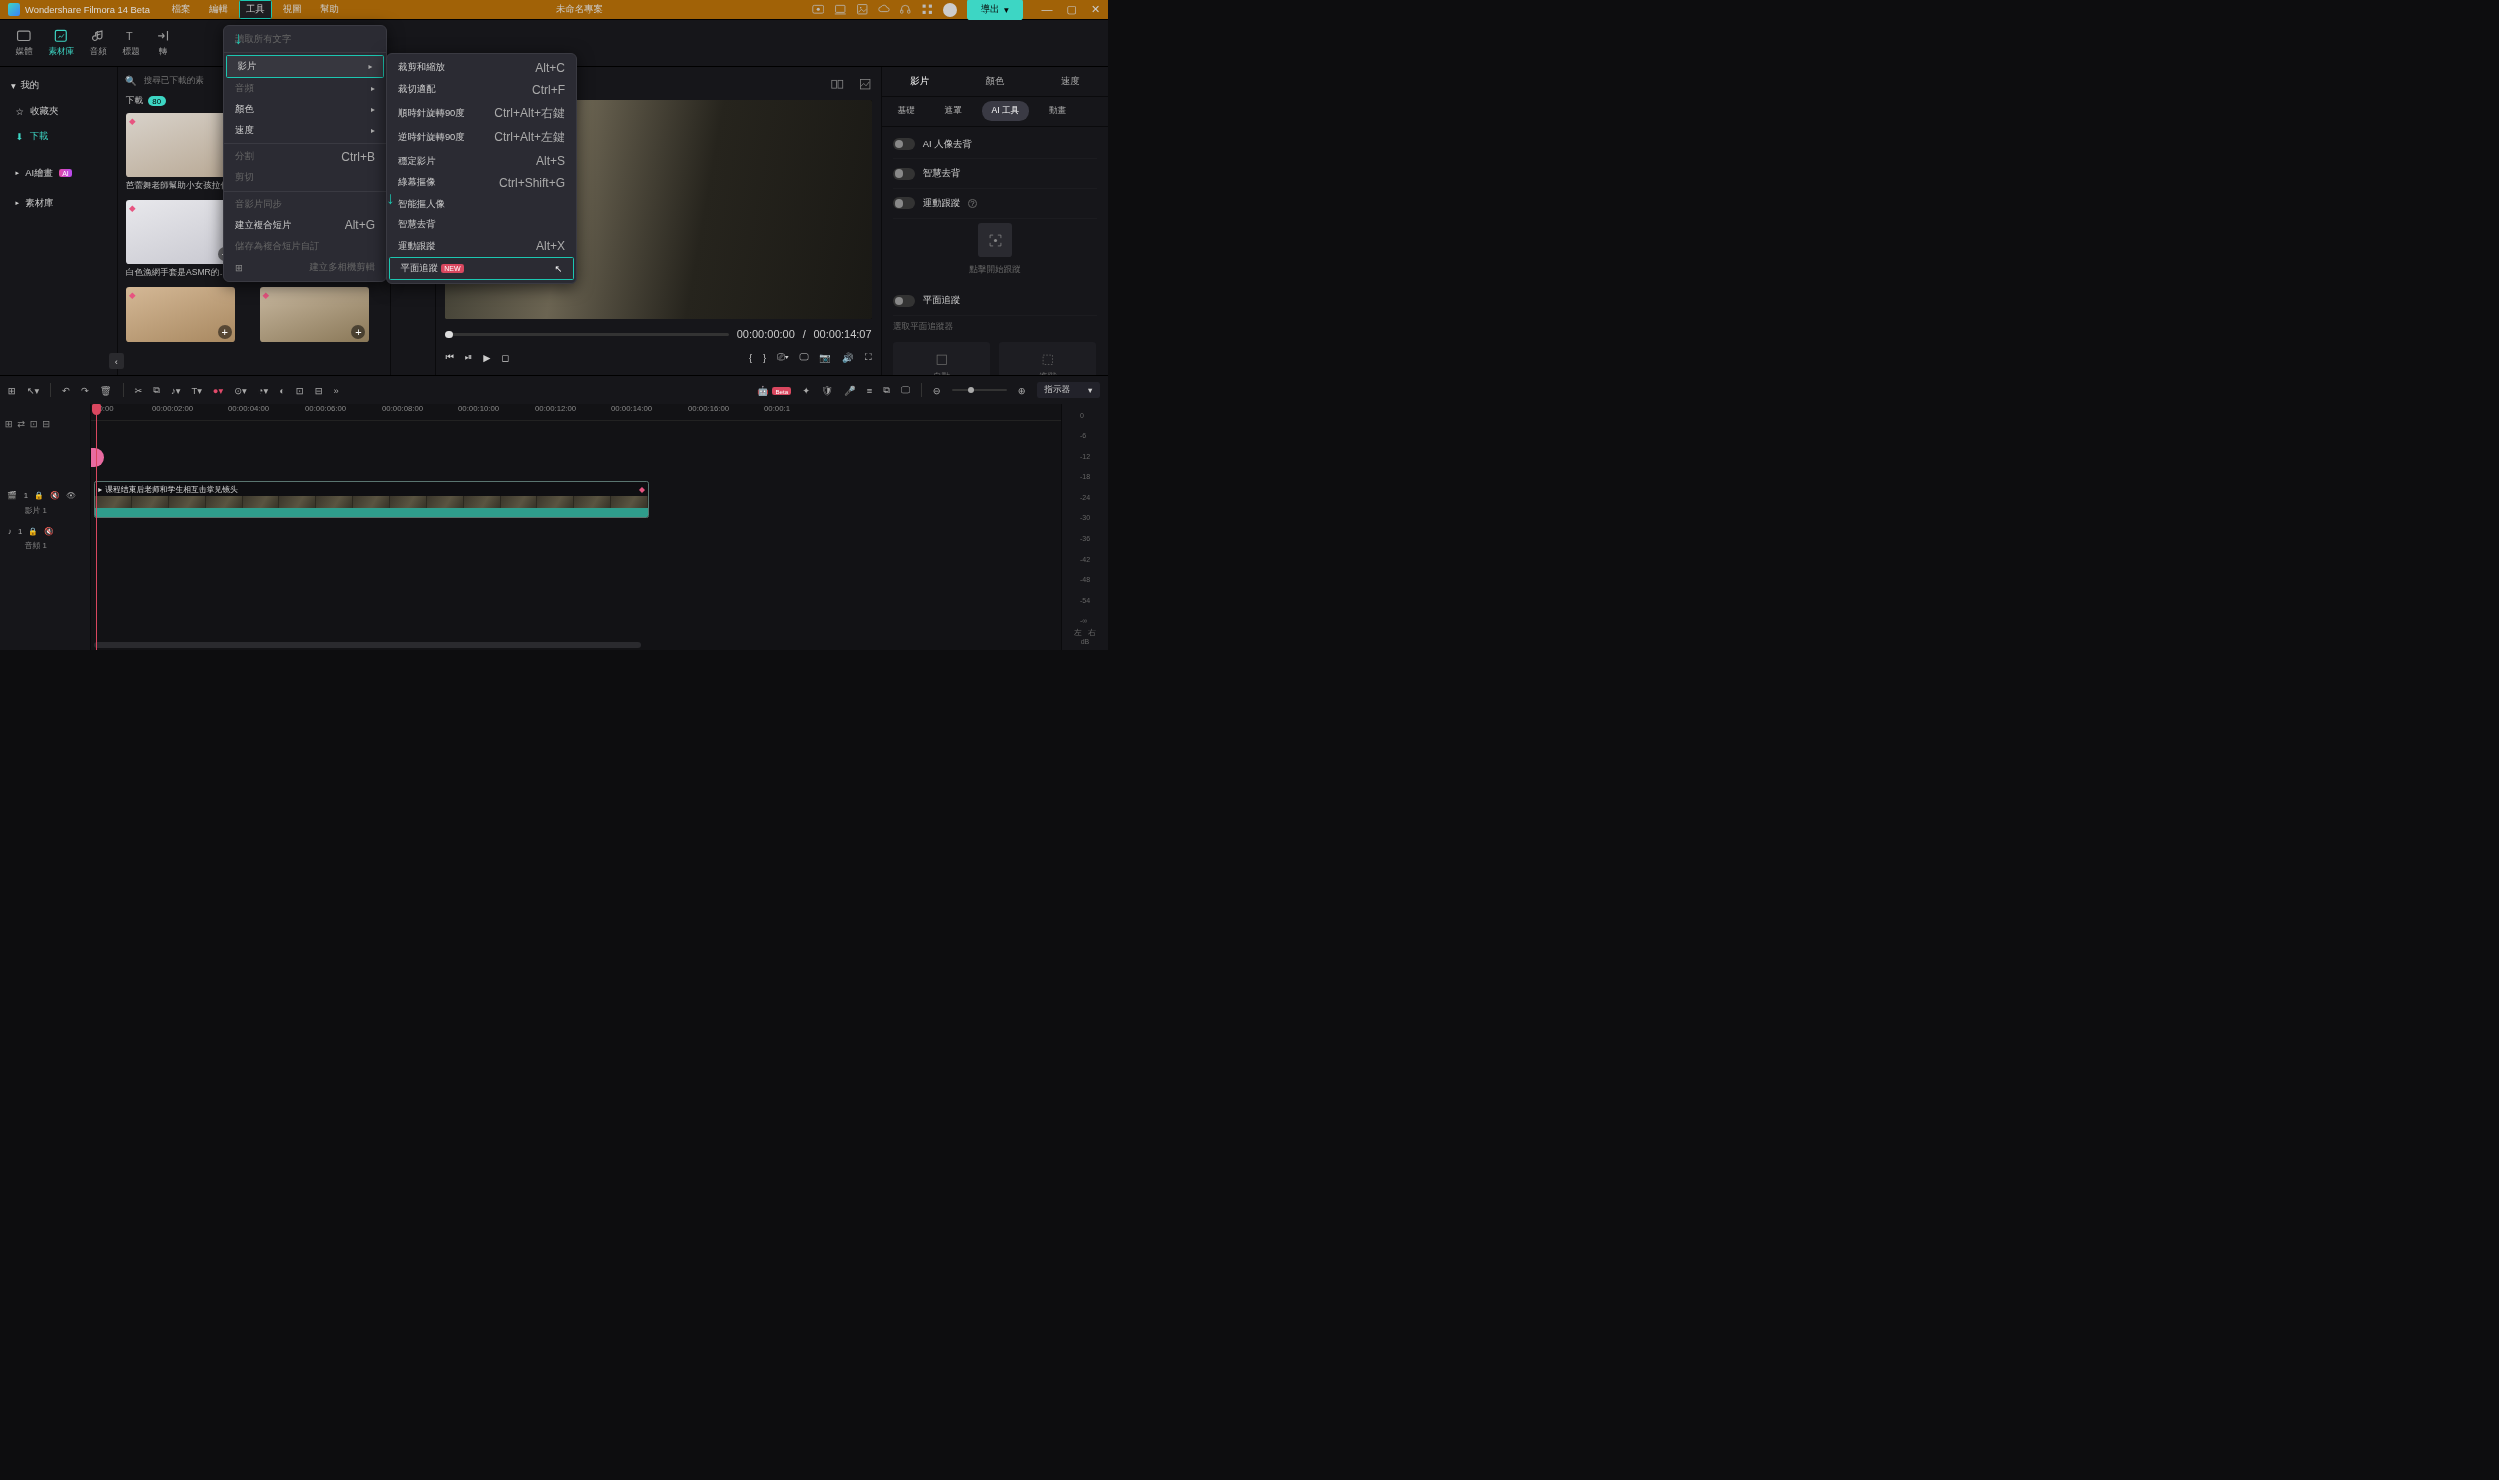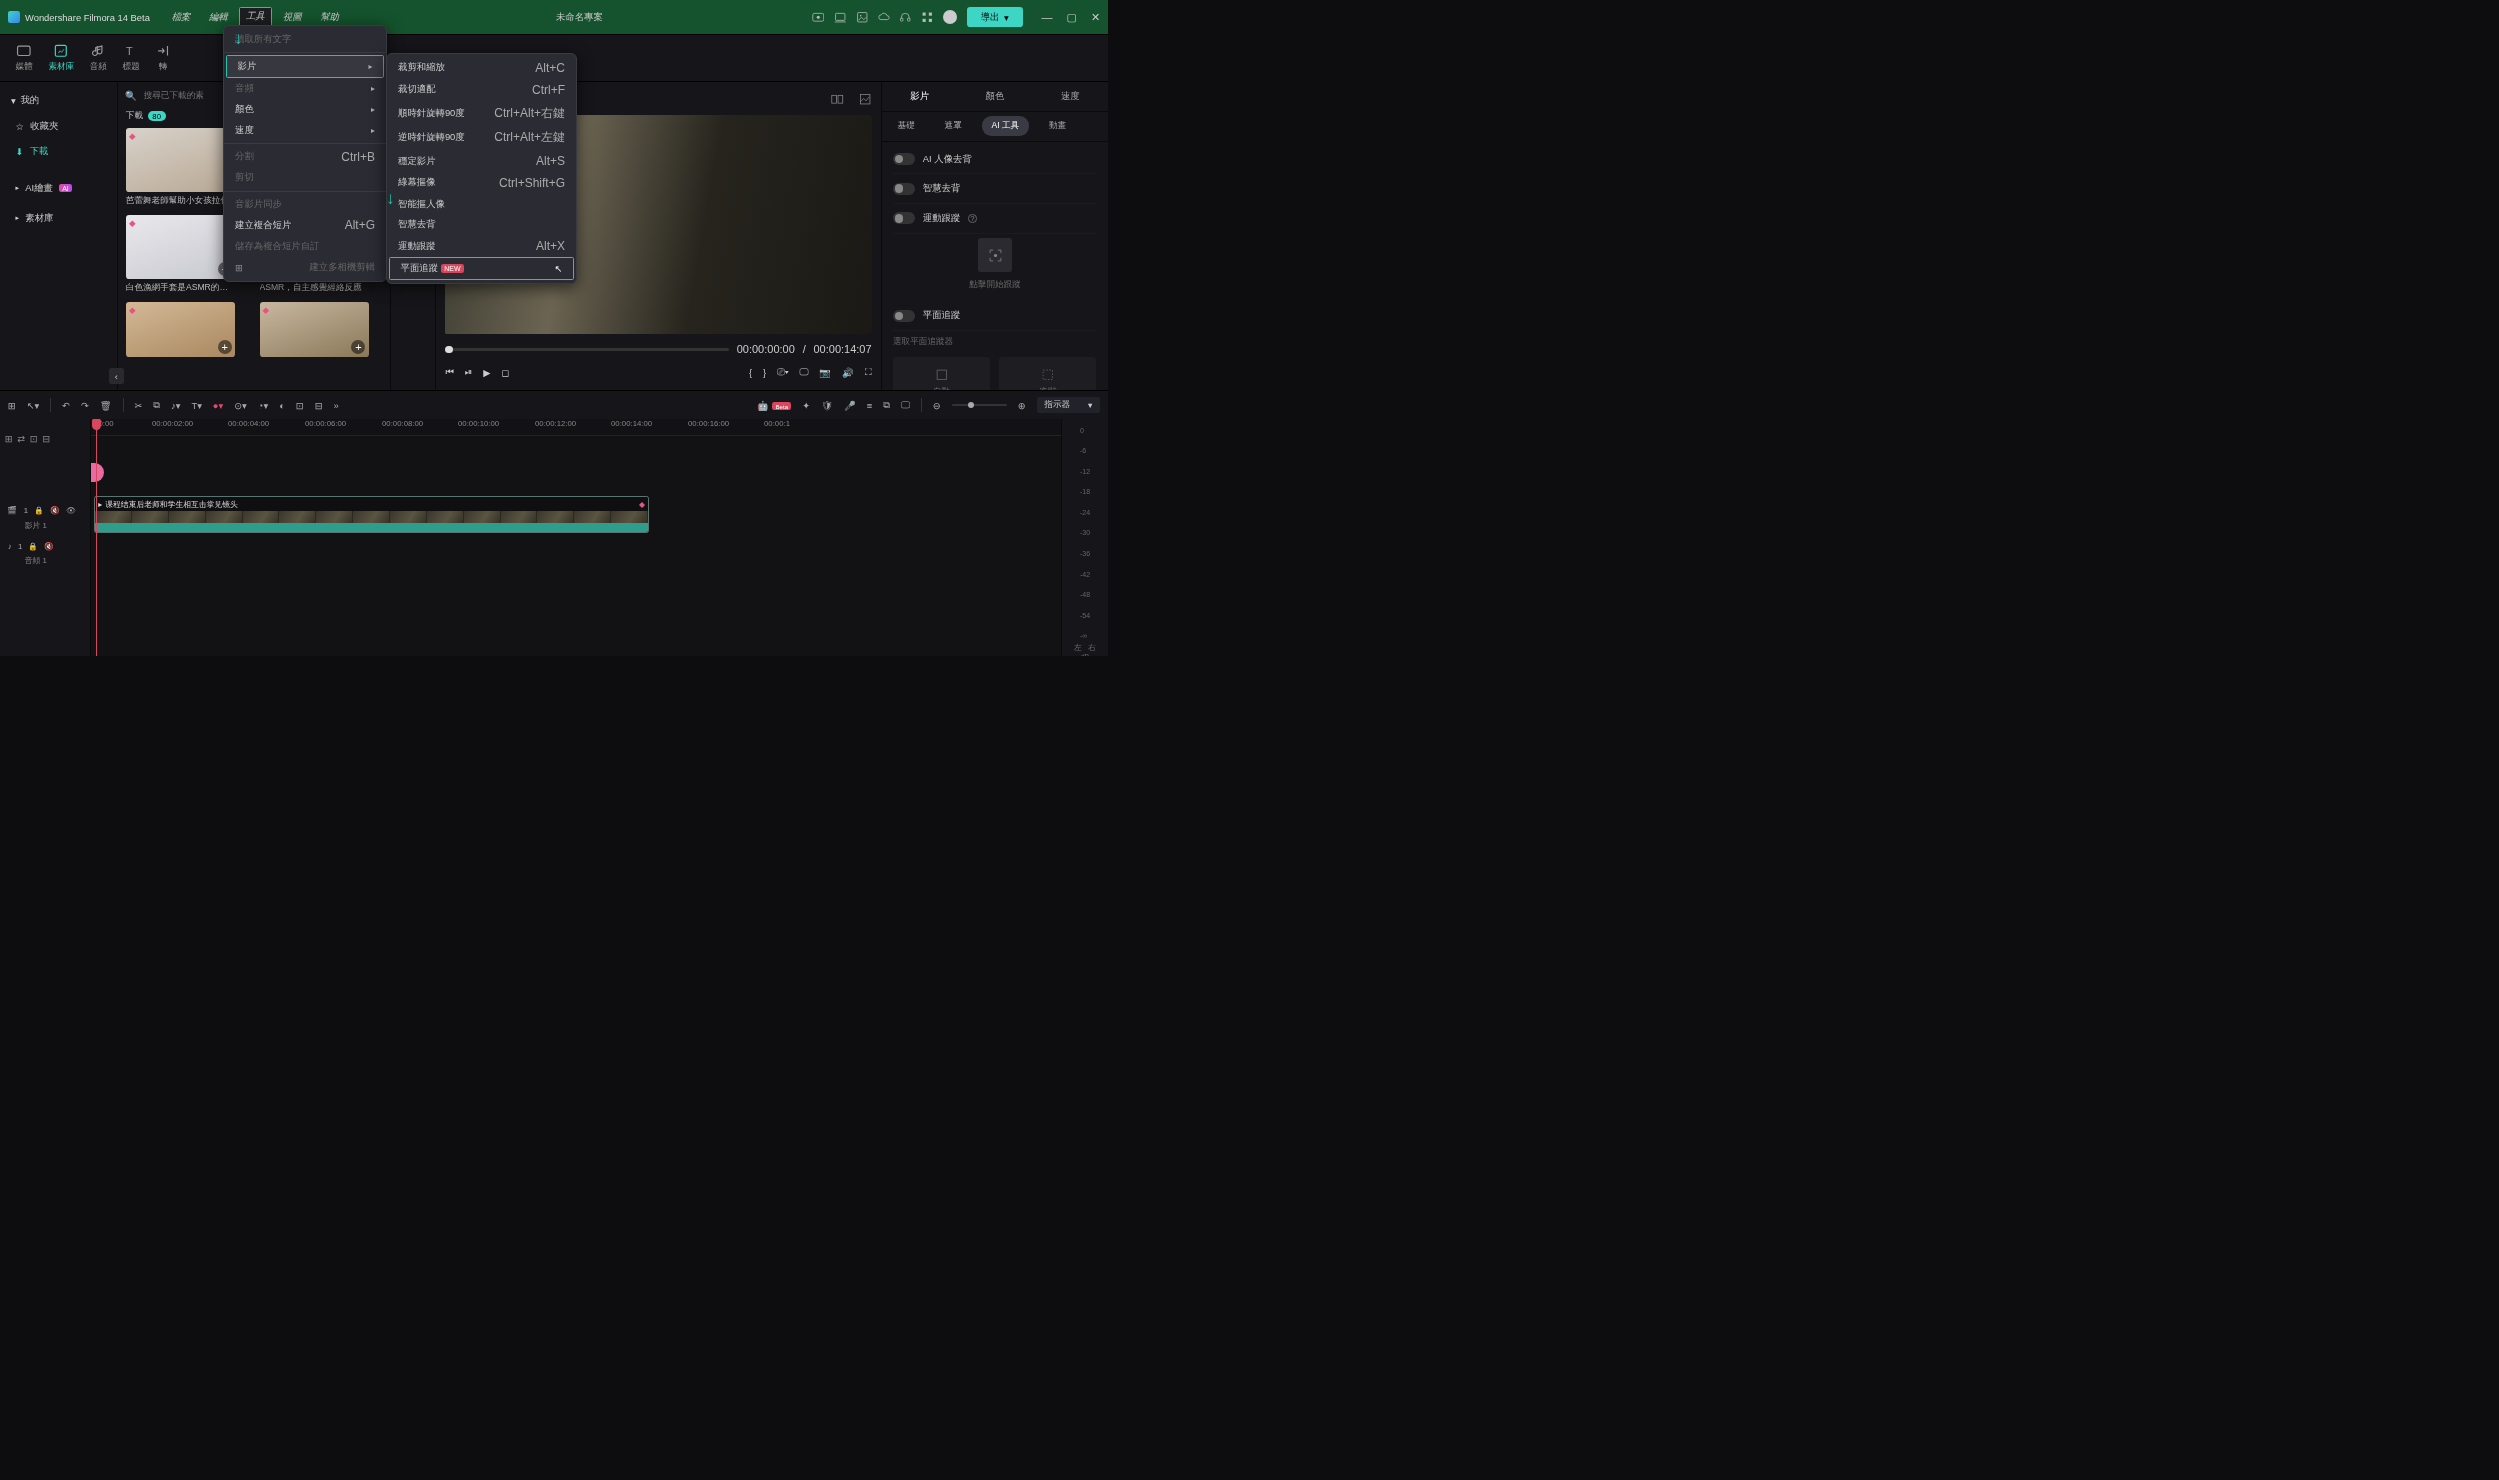--- a/index.html
+++ b/index.html
@@ -1,23 +1,23 @@
 <!DOCTYPE html>
 <html style="font-size:12.5px"><head>
 <meta charset="utf-8">
 <style>
 * { margin: 0; padding: 0; box-sizing: border-box; font-family: "Microsoft JhengHei", "PingFang TC", sans-serif; }
 body { background: #0d0d0f; color: #b8b8bb; font-size: 9.4px; overflow: hidden; width: 1108px; height: 656px; }
 
 
-.titlebar { height: 35px; background: #14532d; display: flex; align-items: center; padding: 0 7.8px; border-bottom: 0.8px solid #000; }
+.titlebar { height: 20px; background: #a16207; display: flex; align-items: center; padding: 0 7.8px; border-bottom: 0.8px solid #000; }
 .app-logo { width: 12.5px; height: 12.5px; background: linear-gradient(135deg, #3dd6c4, #3b82f6); border-radius: 2.3px; margin-right: 4.7px; }
 .app-title { color: #ddd; font-size: 9.4px; margin-right: 14px; }
 .menubar { display: flex; gap: 3.1px; }
-.menubar-item { padding: 3.1px 7.8px; color: #ccc; cursor: pointer; border-radius: 1.6px; font-style: italic; }
+.menubar-item { padding: 3.1px 7.8px; color: #ccc; cursor: pointer; border-radius: 1.6px; }
 .menubar-item.highlighted { border: 1.6px solid #1cc7b1; background: #1e1e22; padding: 1.6px 6.2px; }
 .title-center { flex: 1; text-align: center; color: #ccc; }
 .title-right { display: flex; gap: 9.4px; align-items: center; }
 .title-right .ticon { width: 12.5px; height: 12.5px; color: #bbb; }
 .export-btn { background: #3dd6c4; color: #0a0a0a; padding: 3.9px 14px; border-radius: 3.1px; display: flex; align-items: center; gap: 4.7px; font-size: 9.4px; }
 .win-controls { display: flex; gap: 14px; margin-left: 9.4px; color: #ccc; font-size: 11px; }
 
 
 .ribbon { height: 47px; background: #16161a; display: flex; align-items: center; padding: 0 15.6px; gap: 15.6px; border-bottom: 0.8px solid #000; }
 .ribbon-item { display: flex; flex-direction: column; align-items: center; gap: 2.3px; color: #999; font-size: 8.6px; }

